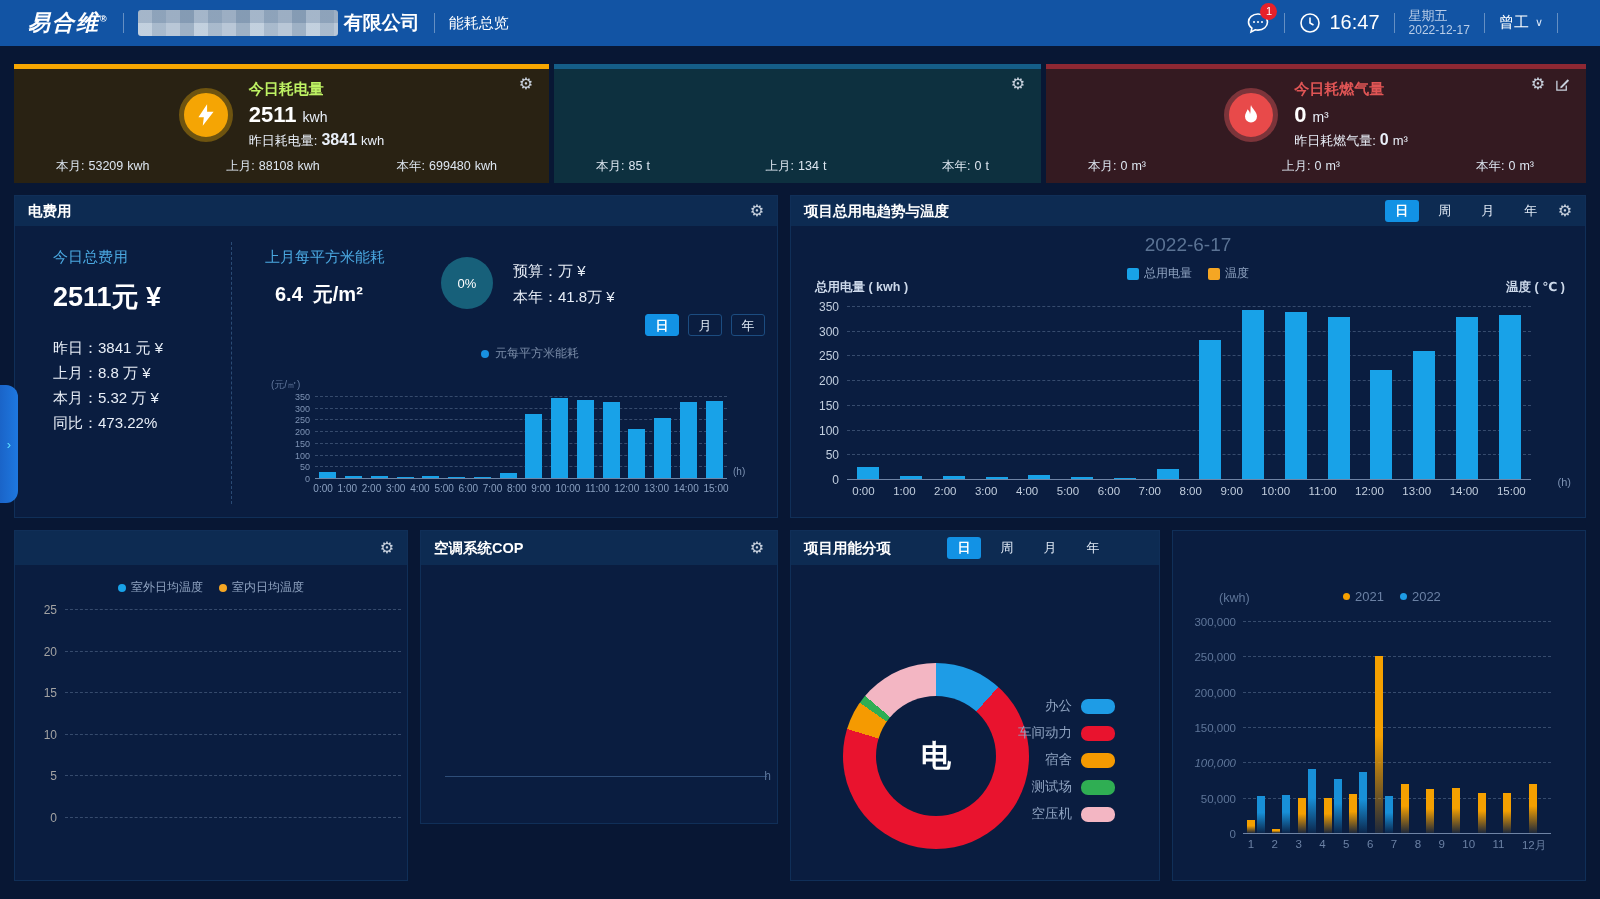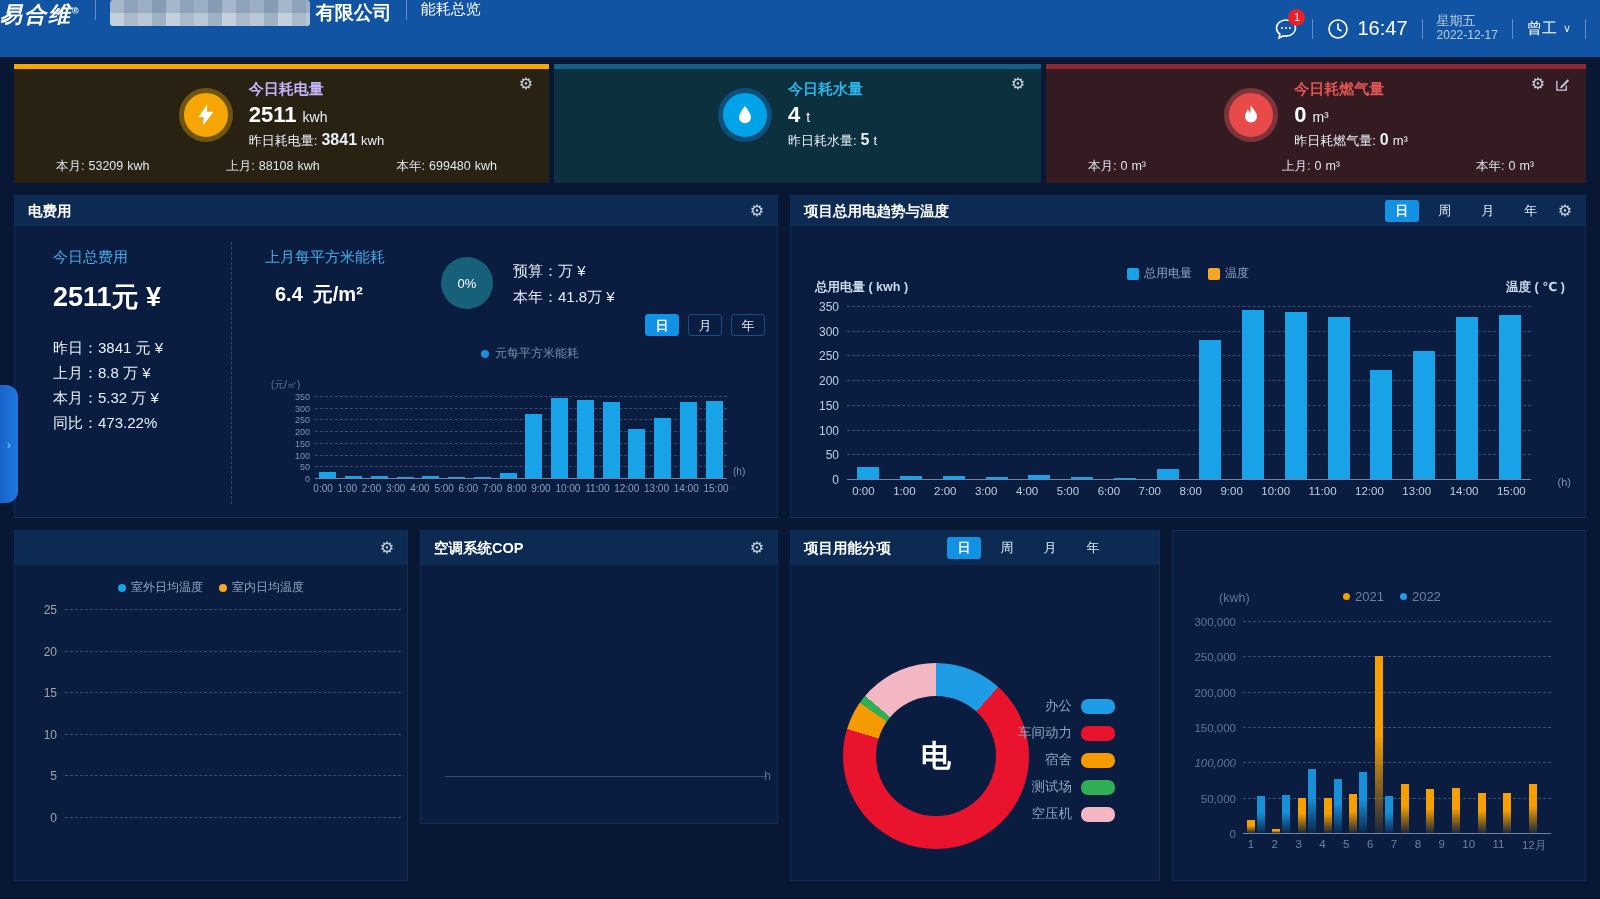--- a/index.html
+++ b/index.html
@@ -1,22 +1,22 @@
 <!DOCTYPE html>
 <html><head>
 <meta charset="utf-8">
 <style>
   html,body{margin:0;padding:0;background:#051026;}
   *{box-sizing:border-box;}
   #stage{position:relative;width:1600px;height:899px;background:#081734;overflow:hidden;
          font-family:"Liberation Sans","DejaVu Sans",sans-serif;color:#e8eef8;}
 
   
-  .topbar{position:absolute;left:0;top:0;width:1600px;height:57px;background:#1254a4;
-          display:flex;padding:0 0;}
+  .topbar{position:absolute;left:0;top:0;width:1600px;height:46px;background:#1254a4;
+          display:flex;align-items:center;padding:0 28px;}
   .logo{font-size:22px;font-weight:bold;color:#fff;letter-spacing:2px;font-style:italic;}
   .logo sup{font-size:9px;font-style:normal;}
   .vdiv{width:1px;height:20px;background:rgba(255,255,255,.35);margin:0 14px;}
   .mosaic{width:200px;height:26px;border-radius:3px;margin-right:6px;opacity:.9;
     background-image:repeating-linear-gradient(0deg,rgba(255,255,255,.28) 0 13px,rgba(150,165,185,.38) 13px 26px),
                      repeating-linear-gradient(90deg,#c7d2dc 0 14px,#9fb0c0 14px 28px,#b8c4d0 28px 42px,#8fa2b4 42px 56px);}
   .company{font-size:19px;font-weight:bold;color:#fff;}
   .navitem{font-size:15px;color:#fff;cursor:pointer;}
   .top-right{margin-left:auto;display:flex;align-items:center;}
   .icon-btn{position:relative;cursor:pointer;display:flex;align-items:center;}
@@ -36,21 +36,21 @@
   #kpi-gas{left:1046px;width:540px;background:#341a21;}
   .kpi-accent{position:absolute;left:0;top:0;right:0;height:5px;}
   .kpi-icons{position:absolute;right:16px;top:12px;display:flex;gap:10px;align-items:center;}
   .gear{color:#c9d2de;font-size:16px;line-height:1;cursor:pointer;}
   .kpi-main{display:flex;align-items:center;justify-content:center;gap:16px;padding-top:16px;}
   .kpi-circ{width:54px;height:54px;border-radius:50%;display:flex;align-items:center;justify-content:center;flex:0 0 auto;}
   .circ-elec{background:#f5a504;border:5px solid #6e5410;}
   .circ-water{background:#00a2e8;border:5px solid #0c4f78;}
   .circ-gas{background:#e84a4a;border:5px solid #7c343a;}
   .kpi-title{font-size:15px;font-weight:bold;}
-  .t-elec{color:#c4b5fd;} .t-water{color:#2cb5e8;} .t-gas{color:#e05555;}
+  .t-elec{color:#bef264;} .t-water{color:#2cb5e8;} .t-gas{color:#e05555;}
   .kpi-val{margin-top:3px;}
   .kpi-val b{font-size:22px;color:#fff;}
   .kpi-val span{font-size:14px;color:#e9eff8;margin-left:6px;}
   .kpi-yday{margin-top:3px;font-size:13px;color:#e9eff8;}
   .kpi-yday b{font-size:16px;margin:0 4px;}
   .kpi-stats{position:absolute;left:0;right:0;bottom:8px;display:flex;justify-content:space-between;
              padding:0 48px 0 42px;font-size:12.5px;color:#dde6f0;}
   .kpi-stats .st span{margin-right:4px;}
 
   
@@ -224,31 +224,24 @@
       <span class="st"><span>上月:</span><span>88108</span><span>kwh</span></span>
       <span class="st"><span>本年:</span><span>699480</span><span>kwh</span></span>
     </div>
   </div>
 
   <div class="kpi" id="kpi-water">
     <div class="kpi-accent" style="background: rgb(21, 94, 136);"></div>
     <div class="kpi-icons">
         <span class="gear">⚙</span>
       </div>
-    <div class="kpi-main">
-      <div class="kpi-circ circ-water">
-        <svg width="24" height="24" viewBox="0 0 24 24">
-            <path d="M12 3 C12 3 6 10.2 6 14.2 a6 6 0 0 0 12 0 C18 10.2 12 3 12 3 z" fill="#fff"></path>
-          </svg>
-      </div>
-      <div>
-        <div class="kpi-title t-water">今日耗水量</div>
-        <div class="kpi-val"><b>4</b><span>t</span></div>
-        <div class="kpi-yday"><span>昨日耗水量:</span><b>5</b><span>t</span></div>
-      </div>
+    <div class="kpi-stats">
+      <span class="st"><span>本月:</span><span>85</span><span>t</span></span>
+      <span class="st"><span>上月:</span><span>134</span><span>t</span></span>
+      <span class="st"><span>本年:</span><span>0</span><span>t</span></span>
     </div>
   </div>
 
   <div class="kpi" id="kpi-gas">
     <div class="kpi-accent" style="background: rgb(142, 40, 51);"></div>
     <div class="kpi-icons">
       <span class="gear">⚙</span>
       <svg width="15" height="15" viewBox="0 0 16 16">
         <path d="M2 4 v10 h10 v-5" fill="none" stroke="#c9d2de" stroke-width="1.4"></path>
         <path d="M6 10 L13.5 2.5 l1.5 1.5 L7.5 11.5 L5.6 11.9 z" fill="#c9d2de"></path>
@@ -382,20 +375,21 @@
       <span class="spacer"></span>
       <div class="tabs">
           <span class="tab active">日</span>
           <span class="tab">周</span>
           <span class="tab">月</span>
           <span class="tab">年</span>
         </div>
       <span class="gear">⚙</span>
     </div>
     <div class="panel-body">
+      <div class="chart-title">2022-6-17</div>
       <div class="legend-row trend-legend">
           <span class="lg-item">
             <i class="lg-mark square" style="background: rgb(24, 162, 232);"></i>
             <span>总用电量</span>
           </span>
           <span class="lg-item">
             <i class="lg-mark square" style="background: rgb(245, 166, 35);"></i>
             <span>温度</span>
           </span>
         </div>

